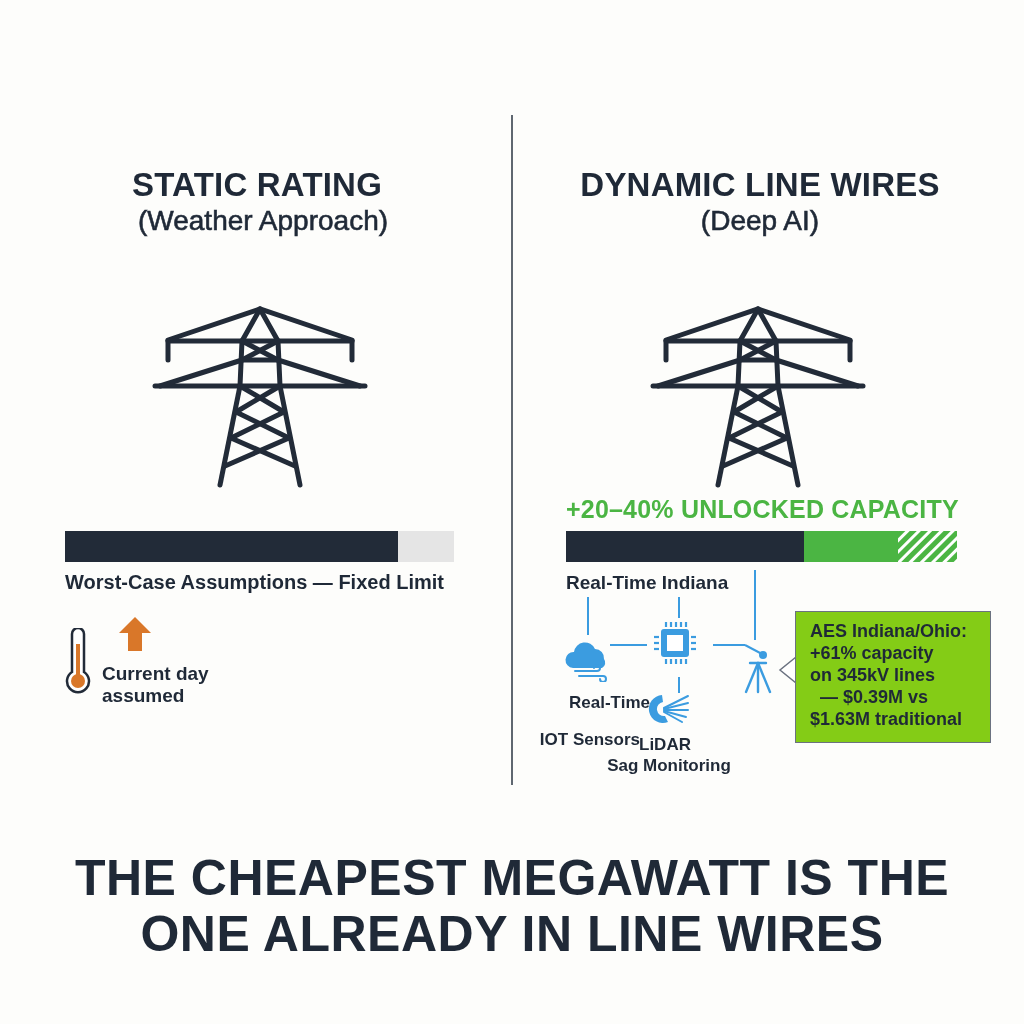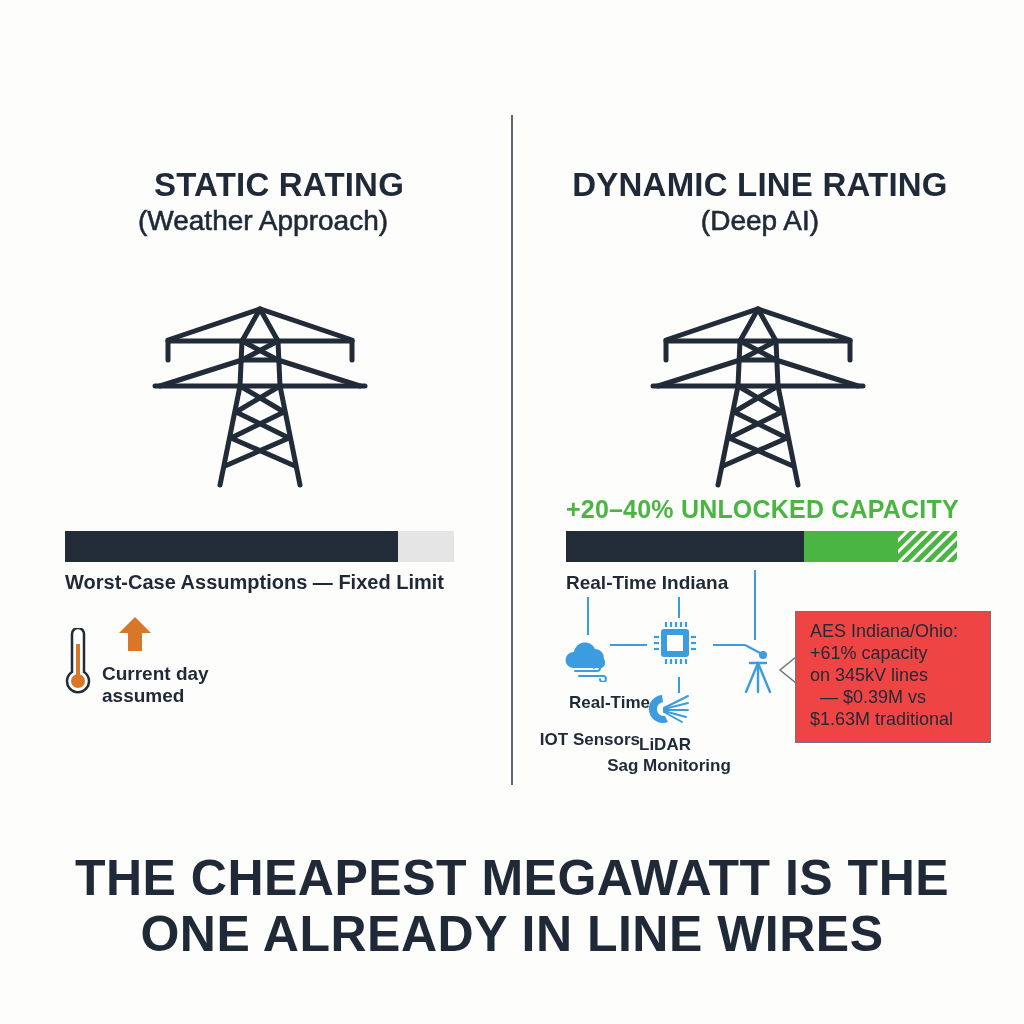--- a/index.html
+++ b/index.html
@@ -5,29 +5,29 @@
   * { box-sizing: border-box; margin: 0; padding: 0; }
   html, body { width: 1024px; height: 1024px; background: #fdfdfb; overflow: hidden; }
   body { position: relative; font-family: "Liberation Sans", "DejaVu Sans", sans-serif; color: #1f2937; }
   .abs { position: absolute; }
   .title { font-weight: 700; font-size: 33px; text-align: center; letter-spacing: 0.2px; color: #1f2937; }
   .subtitle { font-weight: 400; font-size: 28px; text-align: center; color: #1f2937; -webkit-text-stroke: 0.6px #1f2937; }
   .divider { left: 511px; top: 115px; width: 2px; height: 670px; background: #5f6770; }
   .bar { height: 30px; }
   .label { font-weight: 700; font-size: 19px; color: #1f2937; white-space: nowrap; }
   .green-head { font-weight: 700; font-size: 25px; color: #4bb543; white-space: nowrap; letter-spacing: 0.2px; }
-  .callout { border: 1.5px solid #6b7280; background: #ef4444; padding: 8px 10px 6px 14px; font-weight: 400; font-size: 18px; line-height: 22px; color: #1f2937; }
+  .callout { border: 1.5px solid #6b7280; background: #84cc16; padding: 8px 10px 6px 14px; font-weight: 700; font-size: 18px; line-height: 22px; color: #1f2937; }
   .callout-line { white-space: pre; display: block; }
   .headline { left: 0; width: 1024px; text-align: center; font-weight: 700; font-size: 50px; line-height: 56px; color: #1f2937; letter-spacing: 0.5px; }
   .diag-label { font-weight: 700; font-size: 17px; line-height: 21px; color: #1f2937; text-align: center; white-space: nowrap; }
 </style>
 </head>
 <body>
 
-<div class="abs title" style="left:46px; top:166px; width:466px;">STATIC RATING</div>
+<div class="abs title" style="left:24px; top:166px; width:466px;">STATIC RATING</div>
 <div class="abs subtitle" style="left:30px; top:205px; width:466px;">(Weather Approach)</div>
 
 <svg class="abs" style="left:150px; top:300px;" width="220" height="190" viewBox="0 0 220 190">
   <g stroke="#222b38" stroke-width="5" stroke-linecap="round" fill="none">
 
     <polyline points="18,40 110,9 202,40"></polyline>
     <line x1="18" y1="41" x2="202" y2="41"></line>
     <line x1="18" y1="41" x2="18" y2="60"></line>
     <line x1="202" y1="41" x2="202" y2="60"></line>
 
@@ -65,21 +65,21 @@
   <circle cx="14" cy="53" r="7" fill="#d97729"></circle>
 </svg>
 <svg class="abs" style="left:118px; top:616px;" width="34" height="36" viewBox="0 0 34 36">
   <polygon points="17,1 33,17 24,17 24,35 10,35 10,17 1,17" fill="#d97729"></polygon>
 </svg>
 <div class="abs label" style="left:102px; top:663px; font-size:19px;">Current day</div>
 <div class="abs label" style="left:102px; top:685px; font-size:19px;">assumed</div>
 
 <div class="abs divider"></div>
 
-<div class="abs title" style="left:520px; top:166px; width:480px;">DYNAMIC LINE RATING</div>
+<div class="abs title" style="left:520px; top:166px; width:480px;">DYNAMIC LINE WIRES</div>
 <div class="abs subtitle" style="left:520px; top:205px; width:480px;">(Deep AI)</div>
 
 <svg class="abs" style="left:648px; top:300px;" width="220" height="190" viewBox="0 0 220 190">
   <g stroke="#222b38" stroke-width="5" stroke-linecap="round" fill="none">
     <polyline points="18,40 110,9 202,40"></polyline>
     <line x1="18" y1="41" x2="202" y2="41"></line>
     <line x1="18" y1="41" x2="18" y2="60"></line>
     <line x1="202" y1="41" x2="202" y2="60"></line>
     <line x1="5" y1="86" x2="215" y2="86"></line>
     <line x1="10" y1="86" x2="92" y2="60"></line>

